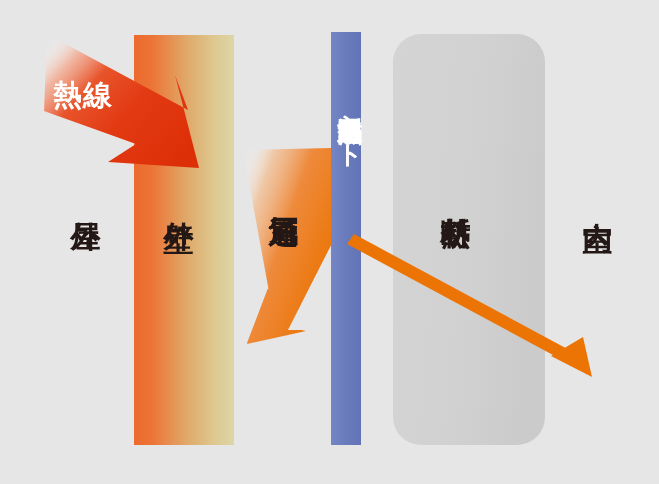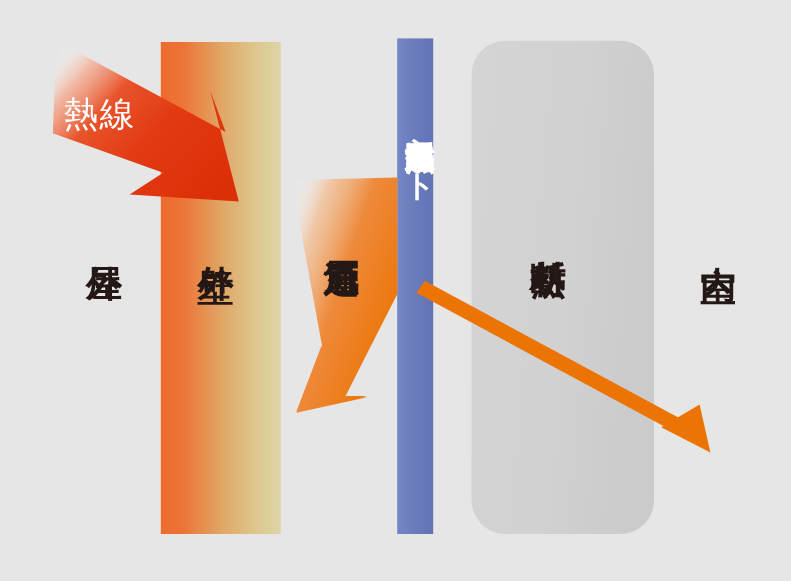--- a/index.html
+++ b/index.html
@@ -50,21 +50,21 @@
   #label-vent     { left: 268px; top: 193px; }
   #label-insul    { left: 440px; top: 193px; }
   #label-indoor   { left: 582px; top: 198px; }
   #label-sheet    { left: 337px; top: 98px; font-size: 25px; }
   #label-heatray {
     position: absolute;
     left: 53px;
     top: 76px;
     color: #ffffff;
     font-family: "DejaVu Sans", "Liberation Sans", sans-serif;
-    font-weight: normal;
+    font-weight: bold;
     font-size: 29px;
     letter-spacing: 1px;
     white-space: nowrap;
     user-select: none;
   }
 </style>
 </head>
 <body>
 
 <div id="stage">

